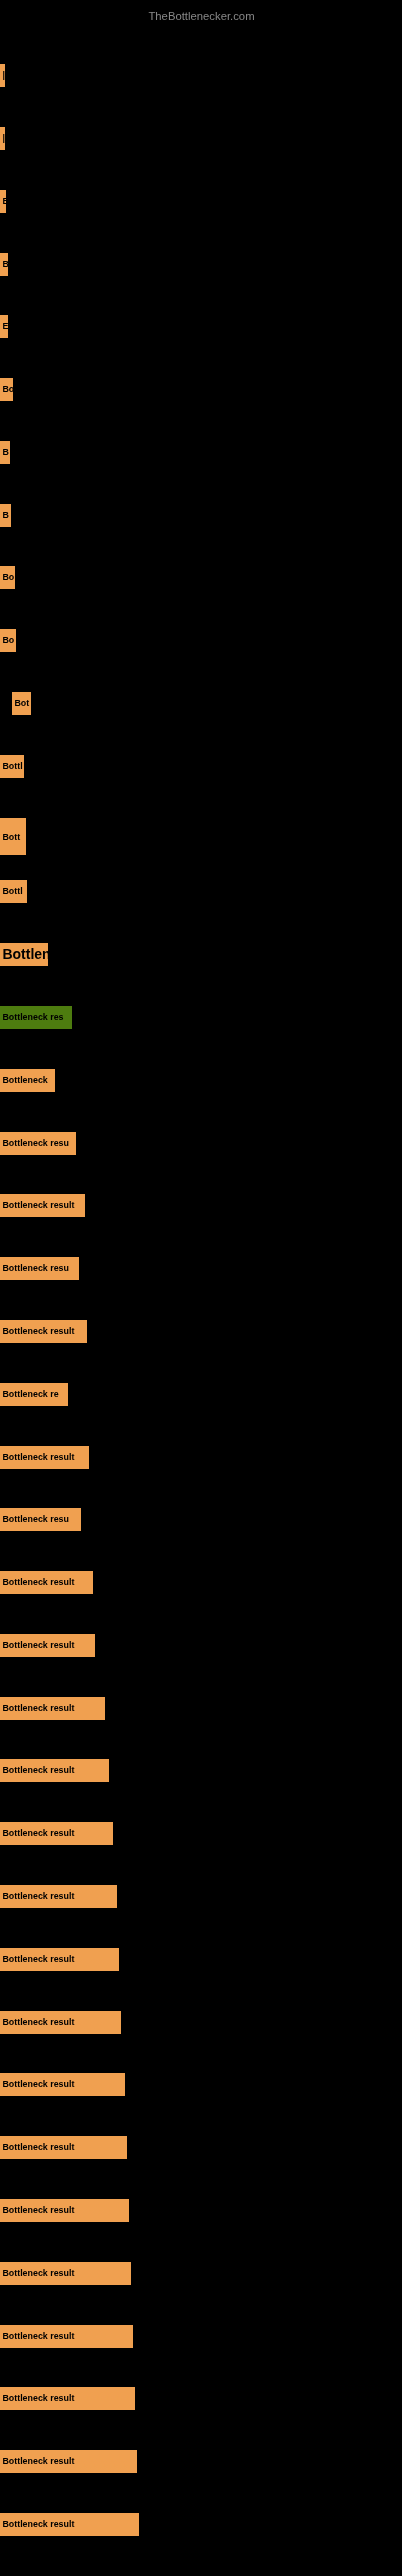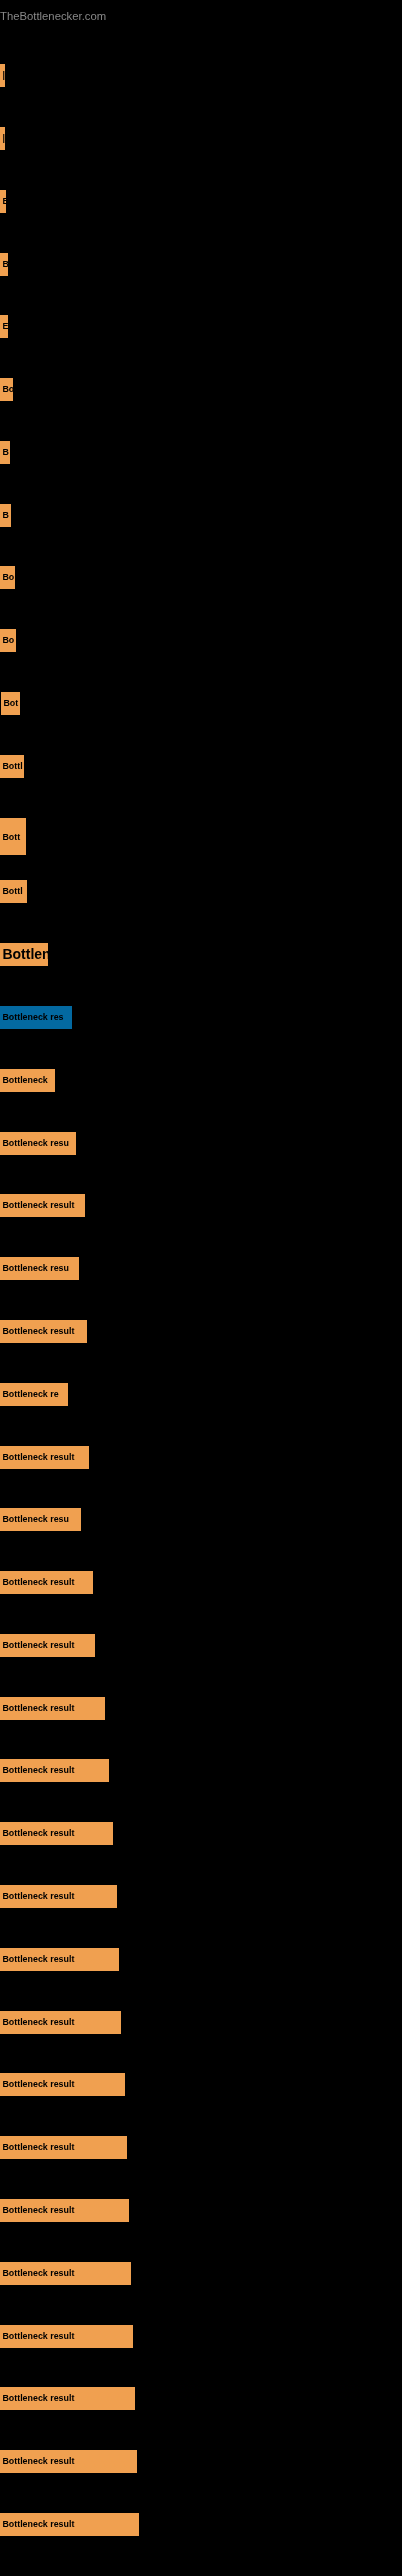--- a/index.html
+++ b/index.html
@@ -12,20 +12,21 @@
       background-color: #000000;
       width: 403px;
       min-height: 2576px;
       font-family: Arial, sans-serif;
       position: relative;
     }
 
     .site-title {
       color: #888888;
       font-size: 11.3px;
+      text-align: center;
       padding: 6.4px 0;
       position: absolute;
       top: 4px;
       left: 0;
       right: 0;
     }
 
     .bars-container {
       position: absolute;
       top: 24px;
@@ -62,37 +63,37 @@
     </div>
     <div style="position: absolute; left: 0px; top: 464px; width: 403px; height: 56px;">
       <div style="background-color: rgb(240, 160, 80); color: rgb(0, 0, 0); font-size: 8.9px; font-weight: bold; white-space: nowrap; overflow: hidden; padding: 3.2px 2.4px; display: flex; align-items: center; height: 22.5px; position: absolute; left: 0px; top: 16px; width: 11.3px; min-width: 4.8px;">B</div>
     </div>
     <div style="position: absolute; left: 0px; top: 526px; width: 403px; height: 56px;">
       <div style="background-color: rgb(240, 160, 80); color: rgb(0, 0, 0); font-size: 8.9px; font-weight: bold; white-space: nowrap; overflow: hidden; padding: 3.2px 2.4px; display: flex; align-items: center; height: 22.5px; position: absolute; left: 0px; top: 16px; width: 14.5px; min-width: 4.8px;">Bo</div>
     </div>
     <div style="position: absolute; left: 0px; top: 589px; width: 403px; height: 56px;">
       <div style="background-color: rgb(240, 160, 80); color: rgb(0, 0, 0); font-size: 8.9px; font-weight: bold; white-space: nowrap; overflow: hidden; padding: 3.2px 2.4px; display: flex; align-items: center; height: 22.5px; position: absolute; left: 0px; top: 16px; width: 16px; min-width: 4.8px;">Bo</div>
     </div>
-    <div style="position: absolute; left: 1px; top: 652px; width: 386px; height: 56px;">
+    <div style="position: absolute; left: 12px; top: 652px; width: 386px; height: 56px;">
       <div style="background-color: rgb(240, 160, 80); color: rgb(0, 0, 0); font-size: 8.9px; font-weight: bold; white-space: nowrap; overflow: hidden; padding: 3.2px 2.4px; display: flex; align-items: center; height: 22.5px; position: absolute; left: 0px; top: 16px; width: 19.3px; min-width: 4.8px;">Bot</div>
     </div>
     <div style="position: absolute; left: 0px; top: 715px; width: 403px; height: 56px;">
       <div style="background-color: rgb(240, 160, 80); color: rgb(0, 0, 0); font-size: 8.9px; font-weight: bold; white-space: nowrap; overflow: hidden; padding: 3.2px 2.4px; display: flex; align-items: center; height: 22.5px; position: absolute; left: 0px; top: 16px; width: 24px; min-width: 4.8px;">Bottl</div>
     </div>
     <div style="position: absolute; left: 0px; top: 778px; width: 403px; height: 56px;">
       <div style="background-color: rgb(240, 160, 80); color: rgb(0, 0, 0); font-size: 8.9px; font-weight: bold; white-space: nowrap; overflow: hidden; padding: 3.2px 2.4px; display: flex; align-items: center; height: 37px; position: absolute; left: 0px; top: 16px; width: 26px; min-width: 4.8px;">Bott</div>
     </div>
     <div style="position: absolute; left: 0px; top: 840px; width: 403px; height: 56px;">
       <div style="background-color: rgb(240, 160, 80); color: rgb(0, 0, 0); font-size: 8.9px; font-weight: bold; white-space: nowrap; overflow: hidden; padding: 3.2px 2.4px; display: flex; align-items: center; height: 22.5px; position: absolute; left: 0px; top: 16px; width: 27px; min-width: 4.8px;">Bottl</div>
     </div>
     <div style="position: absolute; left: 0px; top: 903px; width: 403px; height: 56px;">
       <div style="background-color: rgb(240, 160, 80); color: rgb(0, 0, 0); font-size: 14px; font-weight: bold; white-space: nowrap; overflow: hidden; padding: 3.2px 2.4px; display: flex; align-items: center; height: 22.5px; position: absolute; left: 0px; top: 16px; width: 48px; min-width: 4.8px;">Bottlenec</div>
     </div>
     <div style="position: absolute; left: 0px; top: 966px; width: 403px; height: 56px;">
-      <div style="background-color: #0369a1; color: rgb(0, 0, 0); font-size: 8.9px; font-weight: bold; white-space: nowrap; overflow: hidden; padding: 3.2px 2.4px; display: flex; align-items: center; height: 22.5px; position: absolute; left: 0px; top: 16px; width: 72px; min-width: 4.8px;">Bottleneck res</div>
+      <div style="background-color: #4d7c0f; color: rgb(0, 0, 0); font-size: 8.9px; font-weight: bold; white-space: nowrap; overflow: hidden; padding: 3.2px 2.4px; display: flex; align-items: center; height: 22.5px; position: absolute; left: 0px; top: 16px; width: 72px; min-width: 4.8px;">Bottleneck res</div>
     </div>
     <div style="position: absolute; left: 0px; top: 1029px; width: 353px; height: 56px;">
       <div style="background-color: rgb(240, 160, 80); color: rgb(0, 0, 0); font-size: 8.9px; font-weight: bold; white-space: nowrap; overflow: hidden; padding: 3.2px 2.4px; display: flex; align-items: center; height: 22.5px; position: absolute; left: 0px; top: 16px; width: 55px; min-width: 4.8px;">Bottleneck</div>
     </div>
     <div style="position: absolute; left: 0px; top: 1092px; width: 403px; height: 56px;">
       <div style="background-color: rgb(240, 160, 80); color: rgb(0, 0, 0); font-size: 8.9px; font-weight: bold; white-space: nowrap; overflow: hidden; padding: 3.2px 2.4px; display: flex; align-items: center; height: 22.5px; position: absolute; left: 0px; top: 16px; width: 76px; min-width: 4.8px;">Bottleneck resu</div>
     </div>
     <div style="position: absolute; left: 0px; top: 1154px; width: 403px; height: 56px;">
       <div style="background-color: rgb(240, 160, 80); color: rgb(0, 0, 0); font-size: 8.9px; font-weight: bold; white-space: nowrap; overflow: hidden; padding: 3.2px 2.4px; display: flex; align-items: center; height: 22.5px; position: absolute; left: 0px; top: 16px; width: 85px; min-width: 4.8px;">Bottleneck result</div>
     </div>

